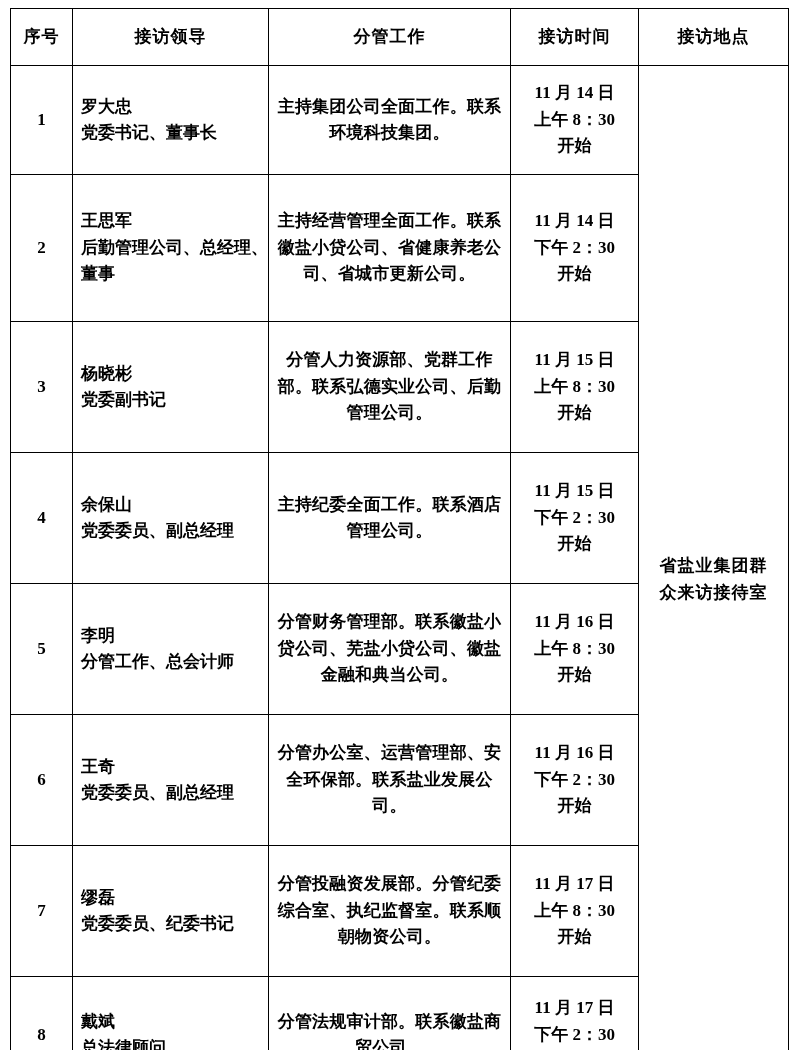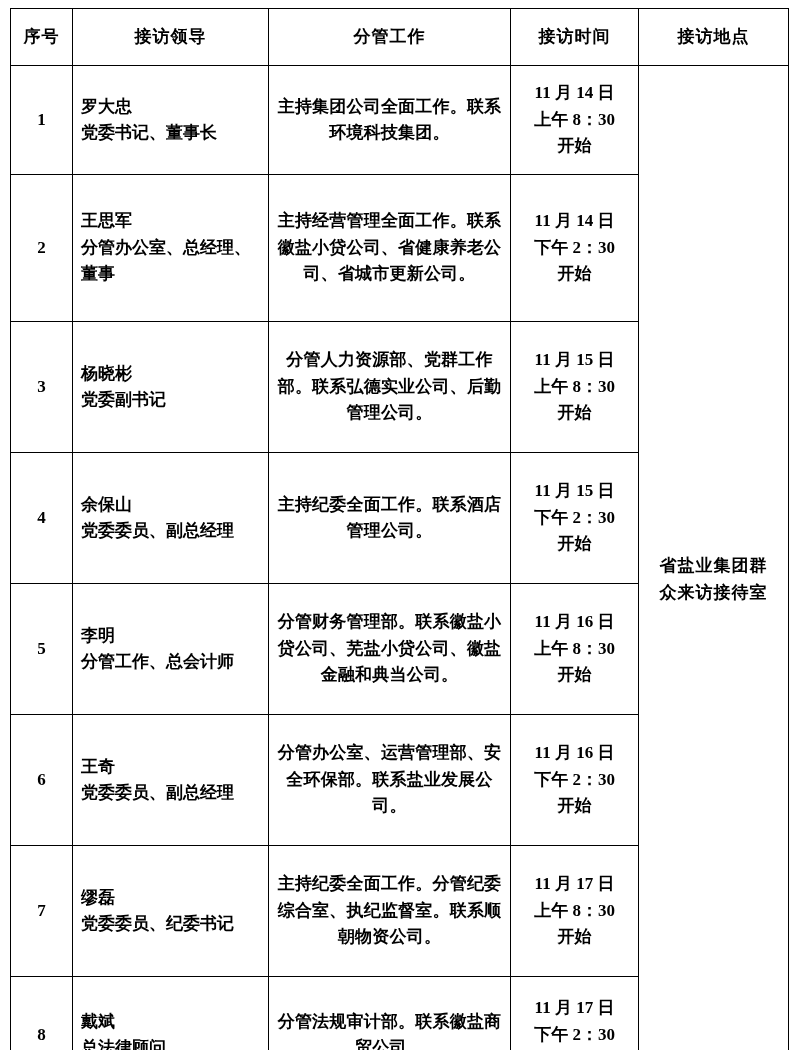--- a/index.html
+++ b/index.html
@@ -126,21 +126,21 @@
         <td class="place" rowspan="8">
           <span class="line">省盐业集团群</span>
           <span class="line">众来访接待室</span>
         </td>
       </tr>
 
       <tr class="r2">
         <td class="seq">2</td>
         <td class="leader">
           <span class="line">王思军</span>
-          <span class="line">分管办公室、总经理、</span>
+          <span class="line">后勤管理公司、总经理、</span>
           <span class="line">董事</span>
         </td>
         <td class="duty">主持经营管理全面工作。联系徽盐小贷公司、省健康养老公司、省城市更新公司。</td>
         <td class="time">
           <span class="line">11 月 14 日</span>
           <span class="line">下午 2：30</span>
           <span class="line">开始</span>
         </td>
       </tr>
 
@@ -199,21 +199,21 @@
           <span class="line">开始</span>
         </td>
       </tr>
 
       <tr class="r7">
         <td class="seq">7</td>
         <td class="leader">
           <span class="line">缪磊</span>
           <span class="line">党委委员、纪委书记</span>
         </td>
-        <td class="duty">主持纪委全面工作。分管纪委综合室、执纪监督室。联系顺朝物资公司。</td>
+        <td class="duty">分管投融资发展部。分管纪委综合室、执纪监督室。联系顺朝物资公司。</td>
         <td class="time">
           <span class="line">11 月 17 日</span>
           <span class="line">上午 8：30</span>
           <span class="line">开始</span>
         </td>
       </tr>
 
       <tr class="r8">
         <td class="seq">8</td>
         <td class="leader">

